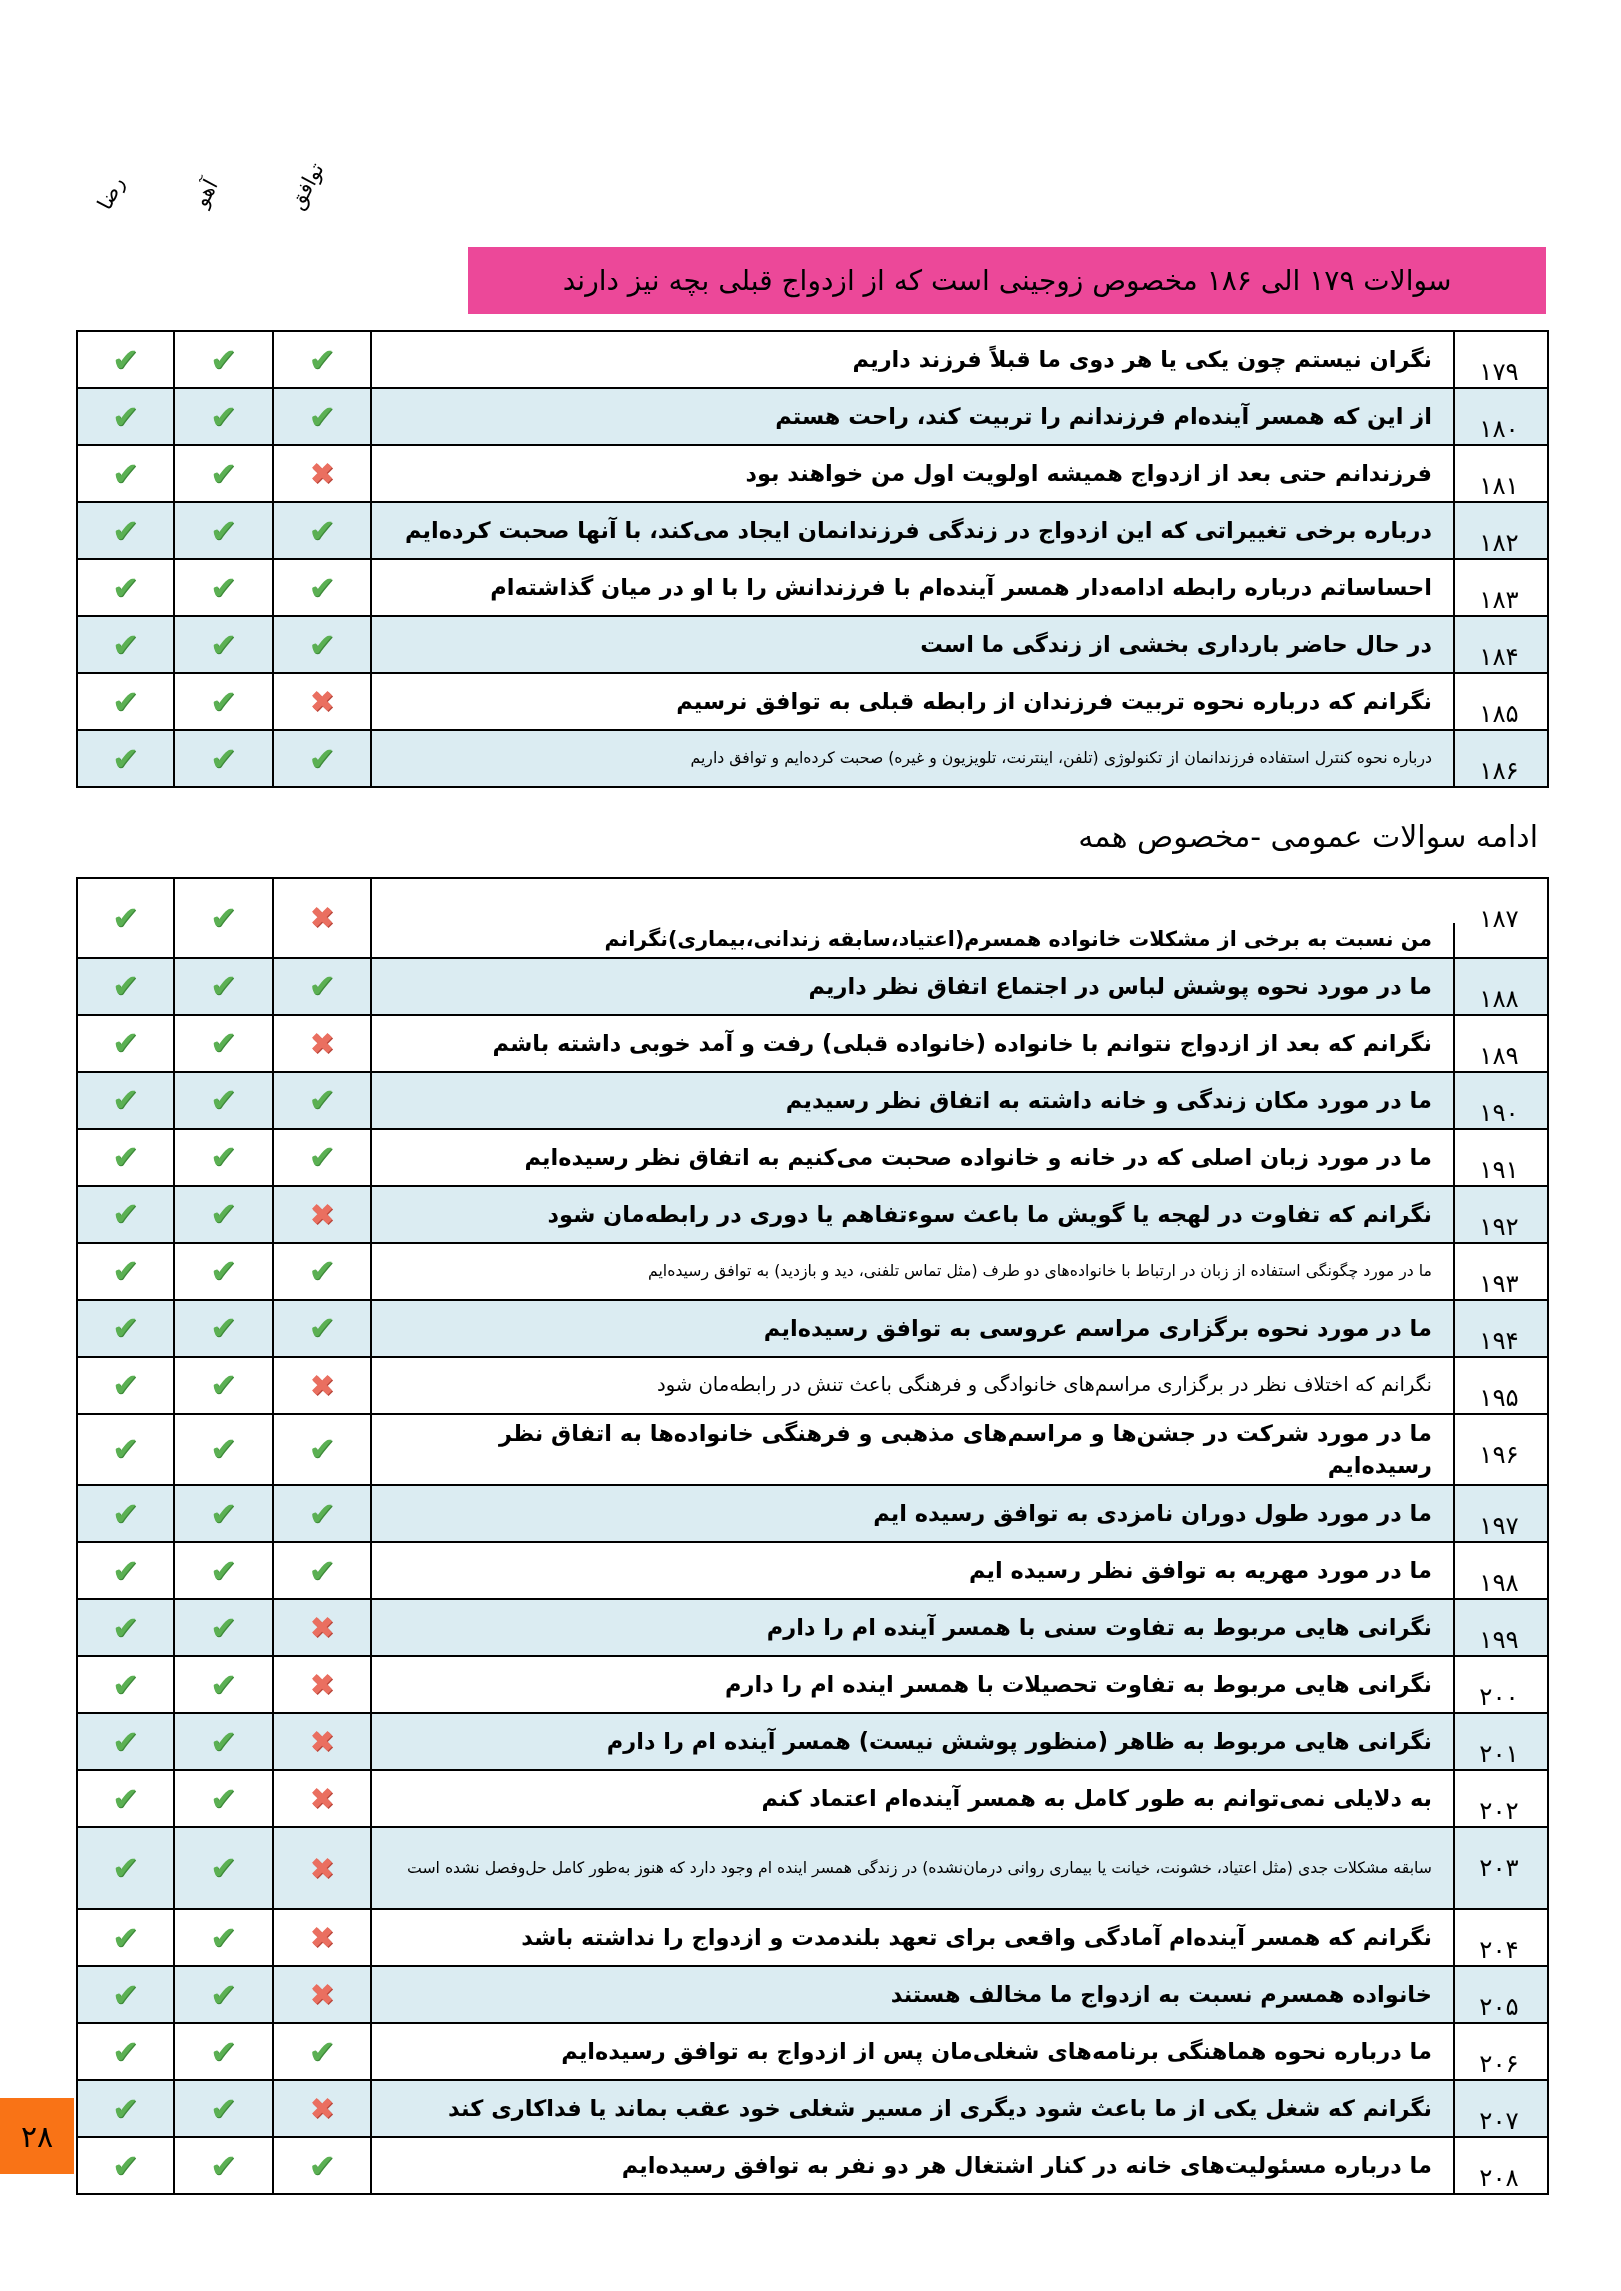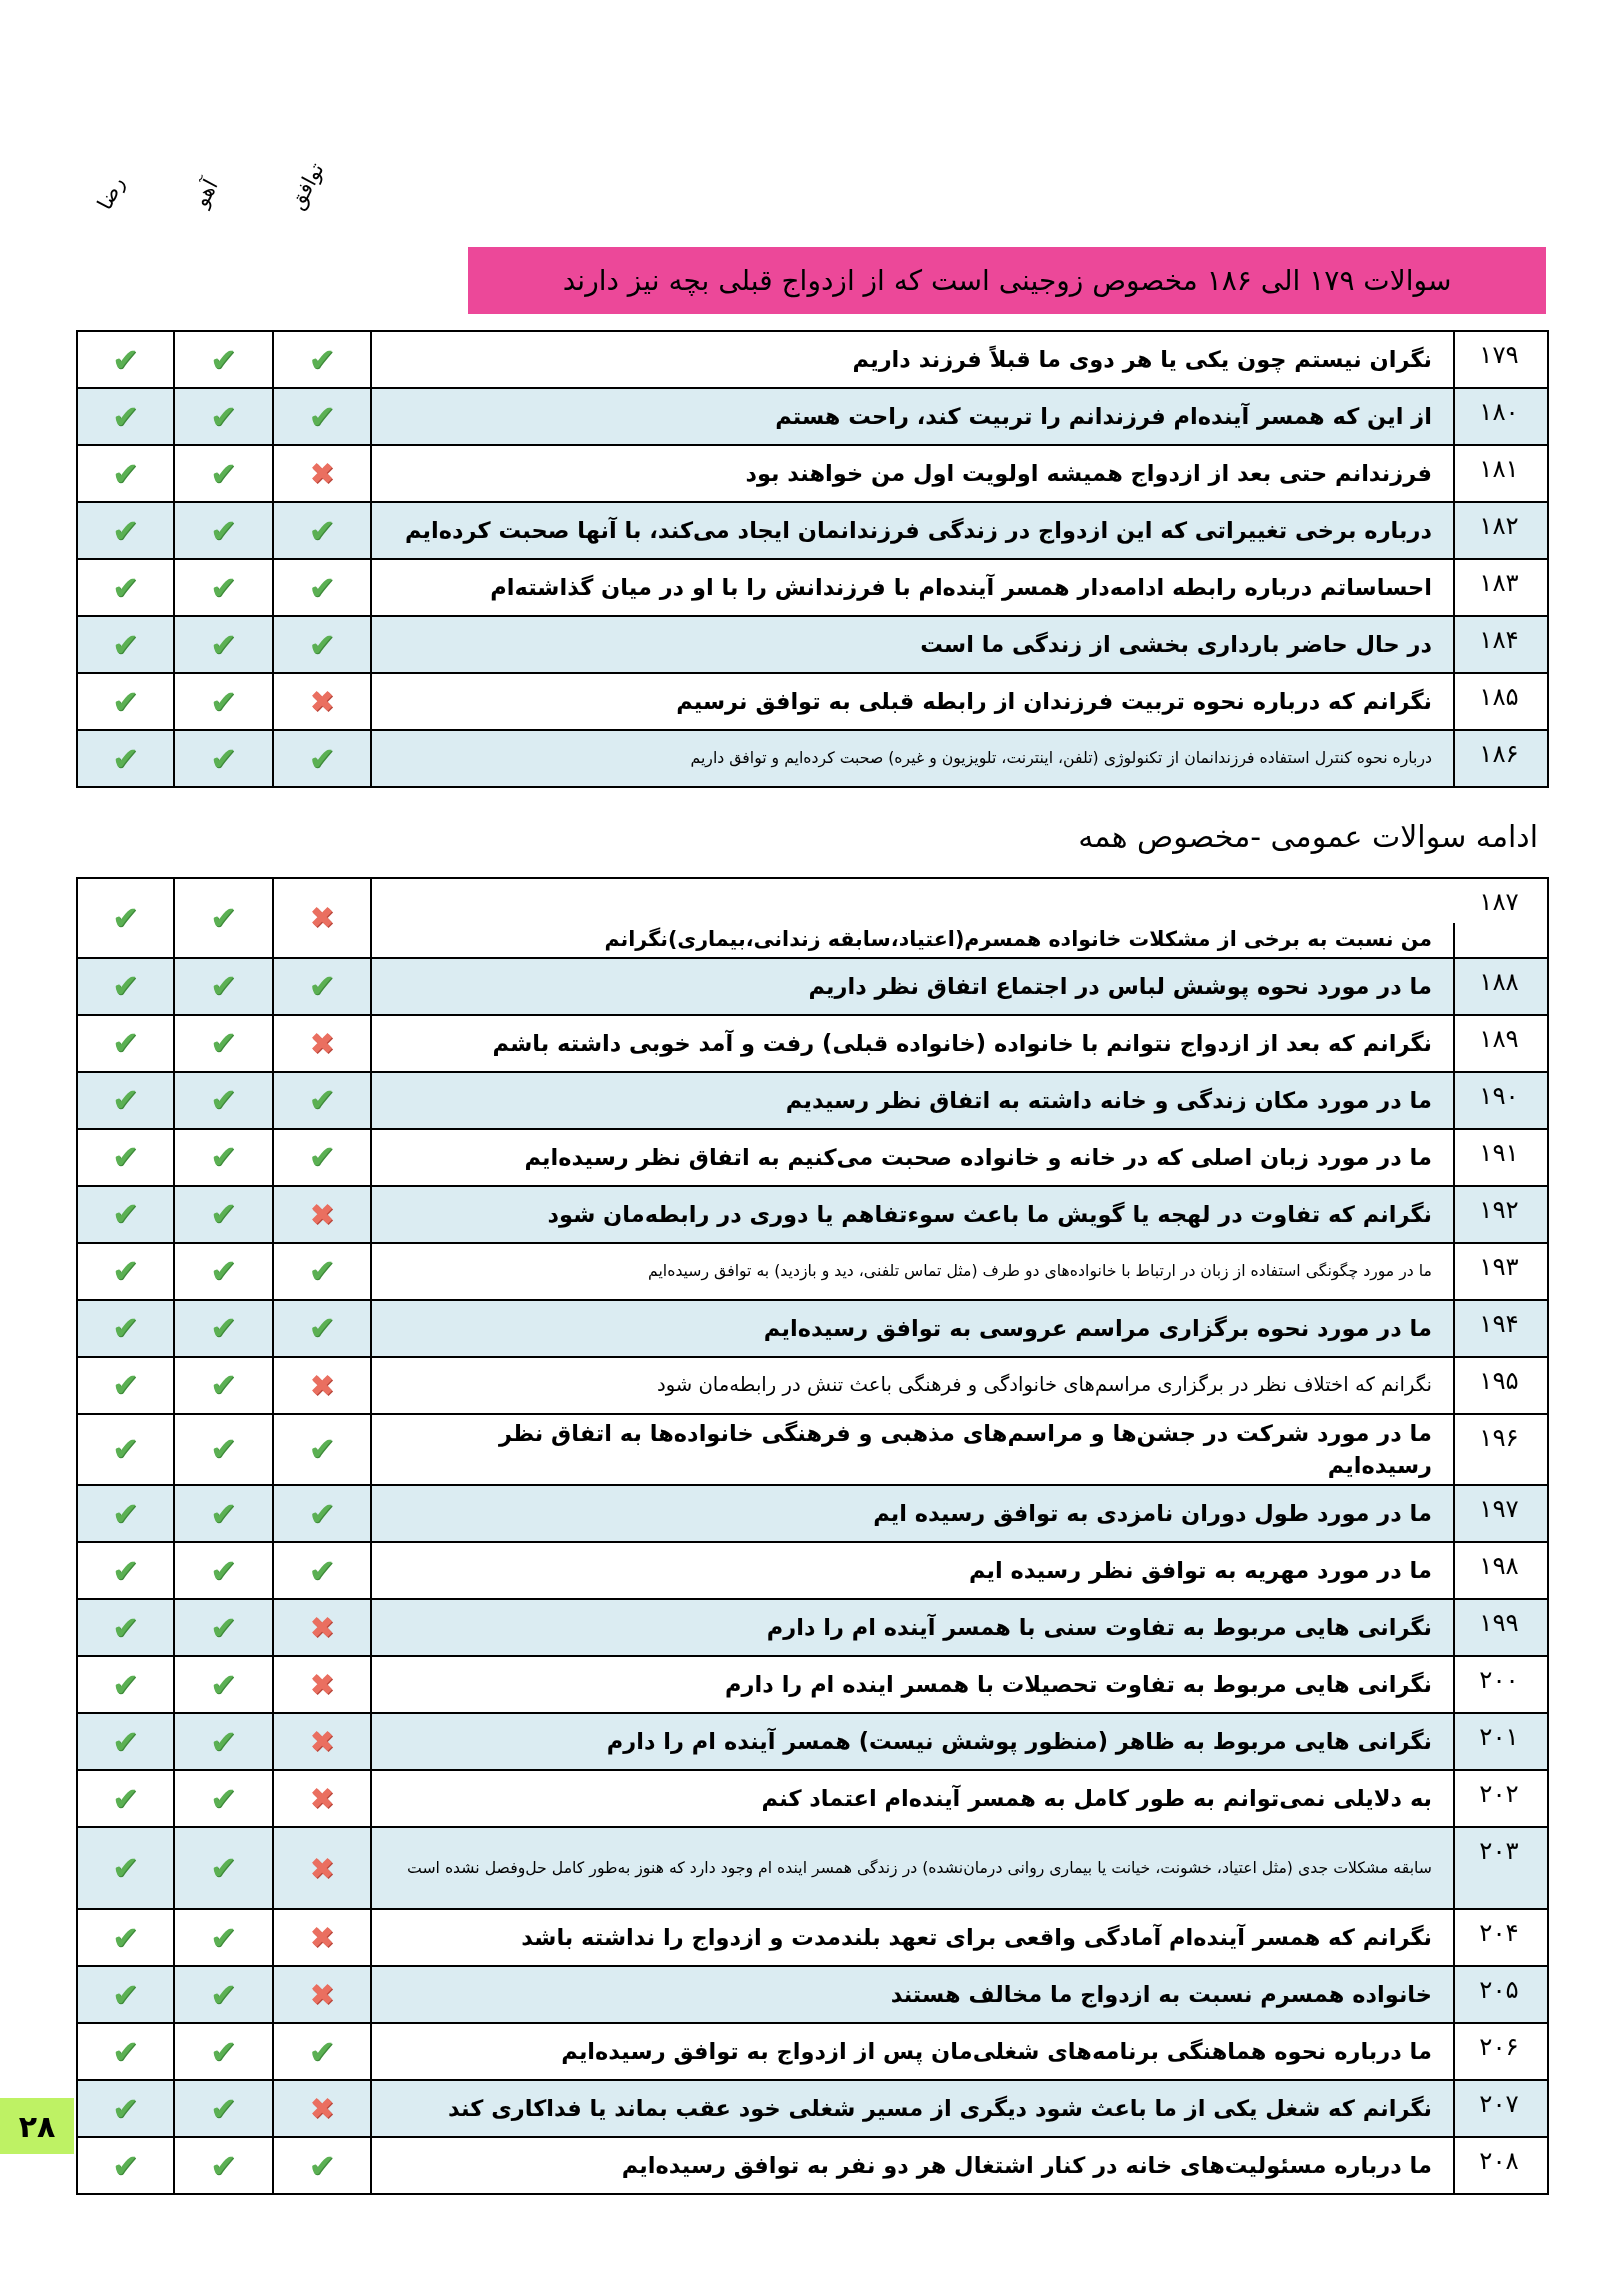--- a/index.html
+++ b/index.html
@@ -27,25 +27,25 @@
   .cell:last-child{border-right:none;}
   .mark{justify-content:center;}
   .check{color:#5bb053;font-size:32px;font-weight:bold;text-shadow:1px 1px 0 #3e8a3a;}
   .cross{color:#ea6f60;font-size:30px;font-weight:bold;text-shadow:1px 1px 0 #b8473c;}
   .qtext{direction:rtl;text-align:right;justify-content:flex-start;padding:2px 21px;
          font-weight:bold;font-size:22.5px;line-height:1.45;overflow:visible;}
   .qtext.m{font-size:20.6px;margin-top:44px;}
   .qtext.light{font-weight:normal;font-size:19.6px;}
   .qtext.s{font-weight:normal;font-size:15.7px;line-height:2.1;}
   .qtext.sb{font-weight:normal;font-size:15.7px;}
-  .qnum{direction:rtl;justify-content:center;align-items:flex-start;padding-top:8px;
+  .qnum{direction:rtl;justify-content:center;align-items:flex-start;padding-top:25px;
         font-size:24.5px;}
   
-  .page-badge{position:absolute;left:0;top:2098px;width:74px;height:56px;background:#bef264;
-              display:flex;align-items:center;justify-content:center;font-size:30px;font-weight:bold;}
+  .page-badge{position:absolute;left:0;top:2098px;width:74px;height:76px;background:#f97316;
+              display:flex;align-items:center;justify-content:center;font-size:30px;}
 </style>
 </head>
 <body>
 
 <div class="page">
 
   <span class="col-label" style="left:94px;top:181px;">رضا</span>
   <span class="col-label" style="left:192px;top:181px;">آهو</span>
   <span class="col-label" style="left:282px;top:174px;">توافق</span>
 

